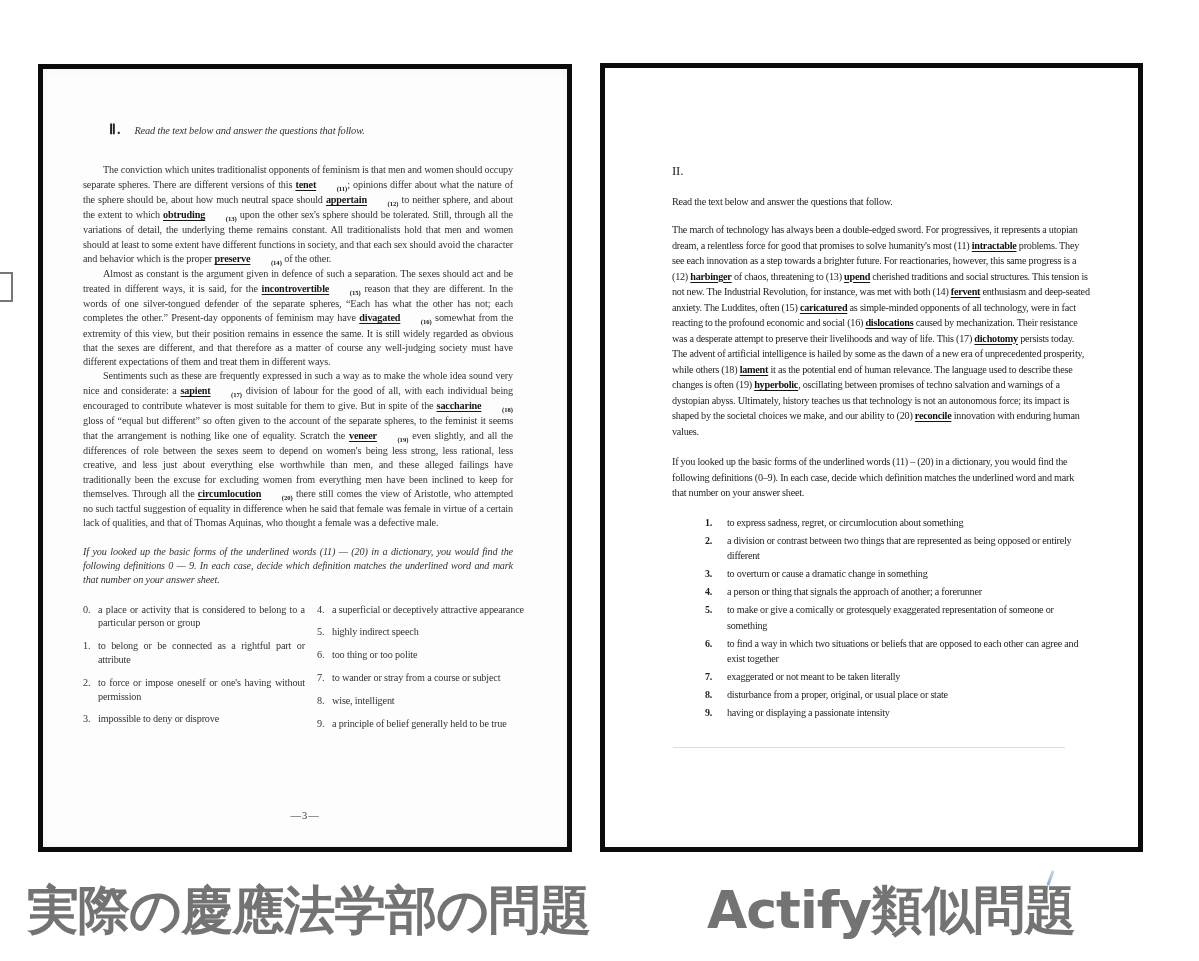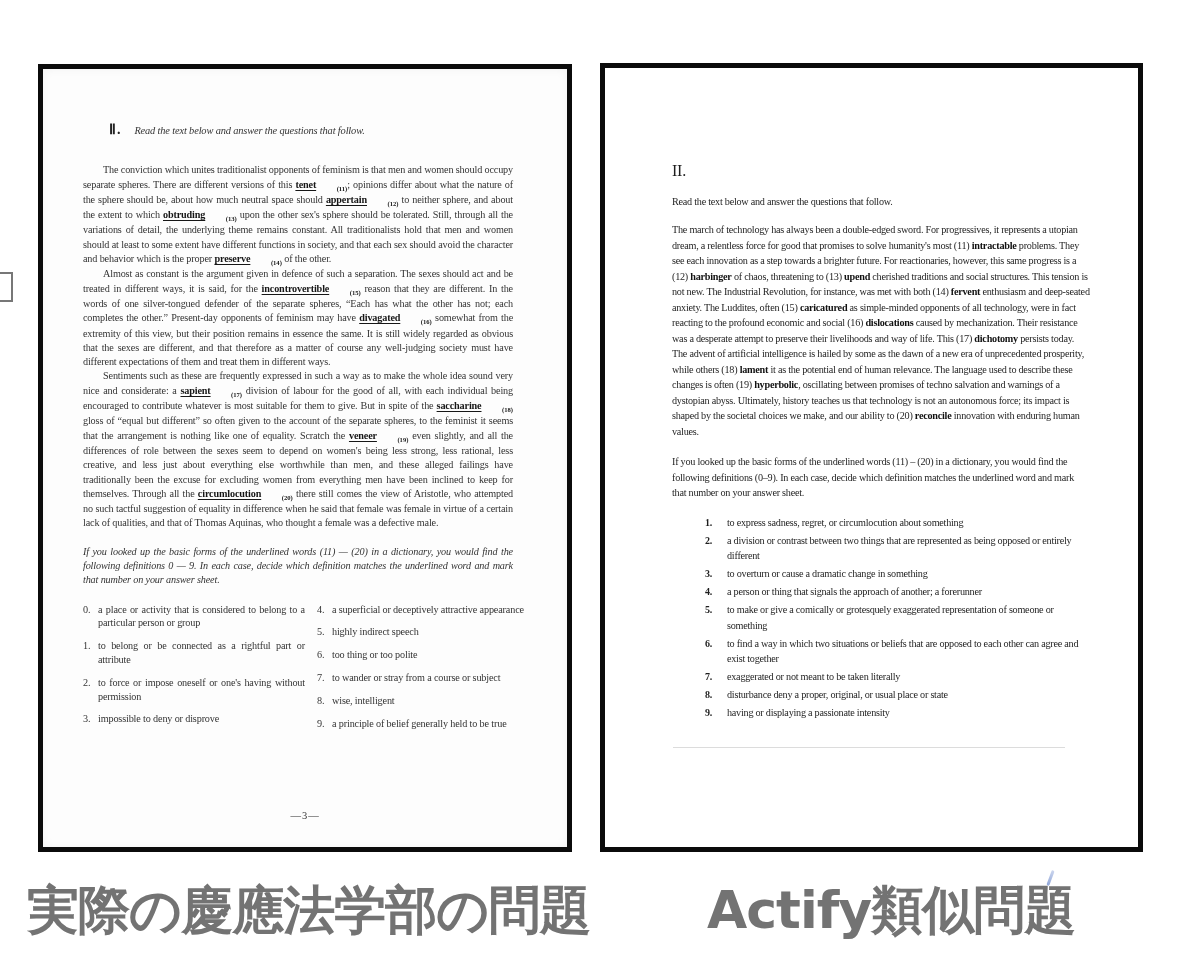--- a/index.html
+++ b/index.html
@@ -74,30 +74,31 @@
   }
 
   
   .rp-inner {
     padding: 95px 48px 0 67px;
     font-size: 10.2px;
     line-height: 15.5px;
     letter-spacing: -0.25px;
     color: #1e1e1e;
   }
-  .rp-heading { font-size: 16px; margin: 0; }
+  .rp-heading { font-size: 13px; margin: 0; }
   .rp-instruction { margin: 15px 0 0 0; }
   .rp-para { margin: 13px 0 0 0; text-align: left; }
   .rp-instruction2 { margin: 15px 0 0 0; }
   .rp-list { margin: 14px 0 0 33px; }
   .rp-list .li-row { display: flex; margin-bottom: 2.5px; }
   .rp-list .li-num { flex: none; width: 22px; font-weight: 700; font-size: 10px; }
   .rp-list .li-text { flex: 1; }
   .rp-inner .uw {
     font-weight: 700; color: #111;
+    text-decoration: underline;
     text-decoration-thickness: 1px;
     text-underline-offset: 1.5px;
     text-align: right;
   }
   .rp-divider {
     margin-top: 26px; margin-left: 1px;
     width: 392px; height: 1px; background: #dcdcdc;
   }
 
   
@@ -227,21 +228,21 @@
         <div class="li-row">
           <span class="li-num">6.</span>
           <span class="li-text">to find a way in which two situations or beliefs that are opposed to each other can agree and exist together</span>
         </div>
         <div class="li-row">
           <span class="li-num">7.</span>
           <span class="li-text">exaggerated or not meant to be taken literally</span>
         </div>
         <div class="li-row">
           <span class="li-num">8.</span>
-          <span class="li-text">disturbance deny a proper, original, or usual place or state</span>
+          <span class="li-text">disturbance from a proper, original, or usual place or state</span>
         </div>
         <div class="li-row">
           <span class="li-num">9.</span>
           <span class="li-text">having or displaying a passionate intensity</span>
         </div>
       </div>
     <div class="rp-divider"></div>
   </div>
 </div>
 

